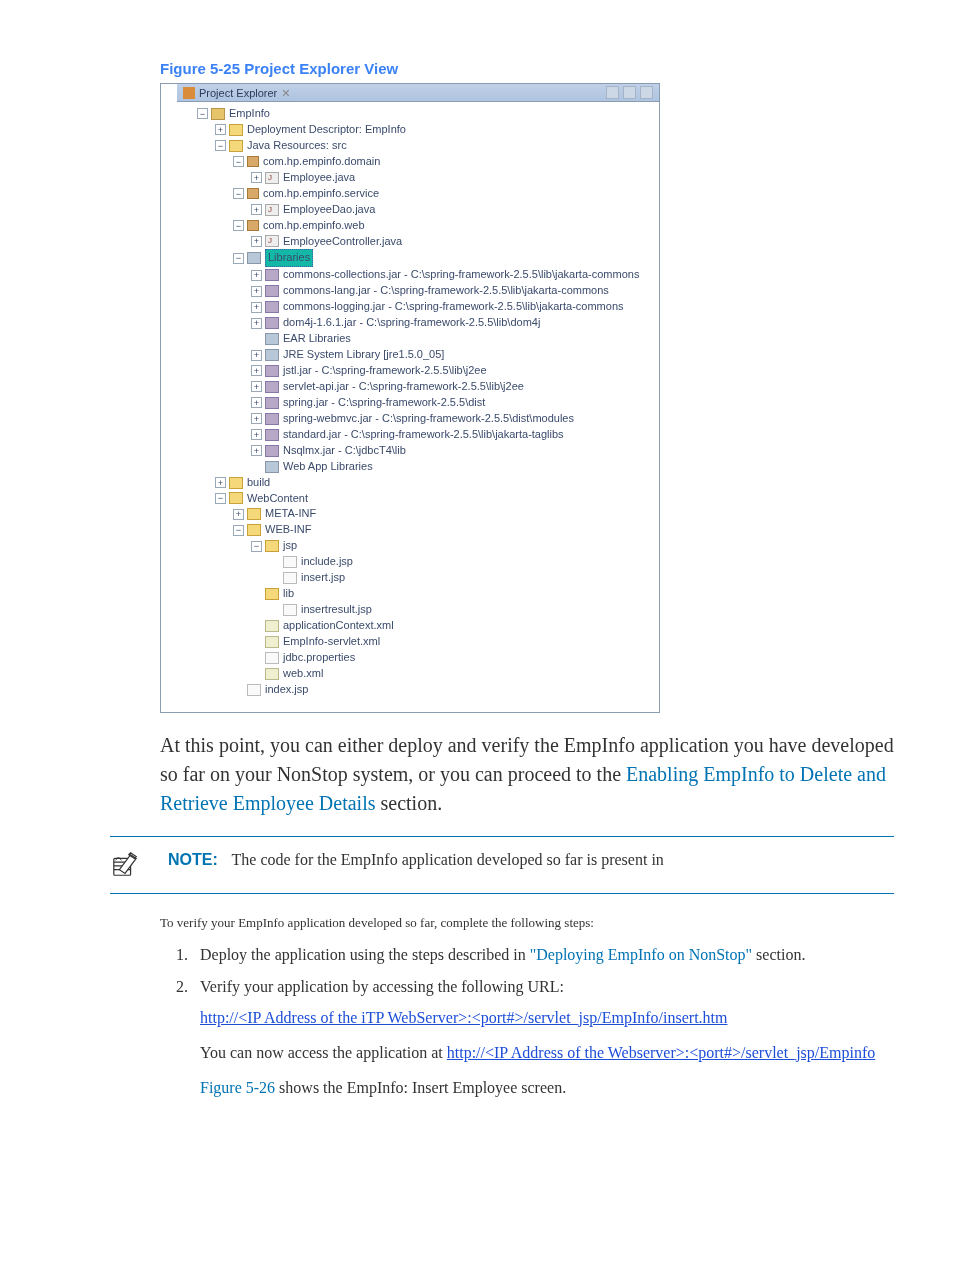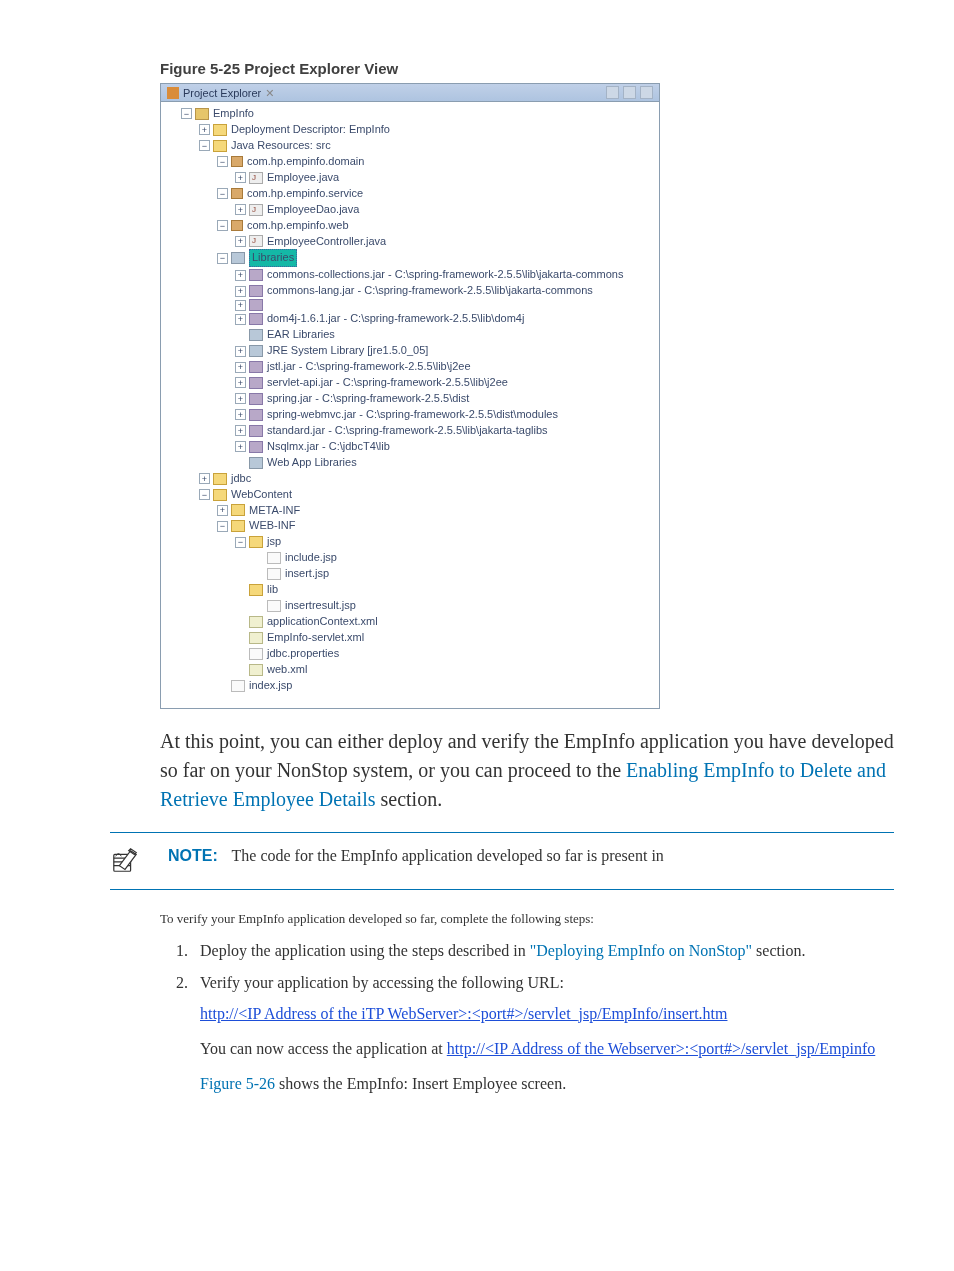--- a/index.html
+++ b/index.html
@@ -5,35 +5,36 @@
     * { margin: 0; padding: 0; box-sizing: border-box; }
     body {
       font-family: Georgia, 'Times New Roman', serif;
       font-size: 15px;
       color: #333;
       padding: 60px 50px 40px 50px;
       width: 954px;
       background: #fff;
     }
     .figure-title {
-      color: #404040;
+      color: #3b82f6;
       font-family: Arial, Helvetica, sans-serif;
       font-weight: bold;
       font-size: 15px;
       margin-bottom: 6px;
       margin-left: 110px;
     }
     .explorer-window {
       margin-left: 110px;
       width: 500px;
       border: 1px solid #8a9db0;
       background: #fff;
       font-family: Tahoma, Arial, sans-serif;
       font-size: 11px;
       color: #3a4a6b;
+      padding-left: 16px;
     }
     .explorer-header {
       background: linear-gradient(to bottom, #c0d0e8 0%, #aec4e0 100%);
       padding: 2px 6px;
       display: flex;
       align-items: center;
       justify-content: space-between;
       border-bottom: 1px solid #8a9db0;
     }
     .explorer-header-left { display: flex; align-items: center; gap: 4px; }
@@ -239,20 +240,21 @@
     <div class="tree-node">
         <span class="ind i4"></span>
         <span class="expander">+</span>
         <span class="node-icon ico-jar"></span>
         <span>commons-lang.jar - C:\spring-framework-2.5.5\lib\jakarta-commons</span>
       </div>
     <div class="tree-node">
         <span class="ind i4"></span>
         <span class="expander">+</span>
         <span class="node-icon ico-jar"></span>
+        <span>commons-logging.jar - C:\spring-framework-2.5.5\lib\jakarta-commons</span>
       </div>
     <div class="tree-node">
         <span class="ind i4"></span>
         <span class="expander">+</span>
         <span class="node-icon ico-jar"></span>
         <span>dom4j-1.6.1.jar - C:\spring-framework-2.5.5\lib\dom4j</span>
       </div>
     <div class="tree-node">
         <span class="ind i4"></span>
         <span class="expander blank"></span>
@@ -304,21 +306,21 @@
     <div class="tree-node">
         <span class="ind i4"></span>
         <span class="expander blank"></span>
         <span class="node-icon ico-lib"></span>
         <span>Web App Libraries</span>
       </div>
     <div class="tree-node">
         <span class="ind i2"></span>
         <span class="expander">+</span>
         <span class="node-icon ico-fold"></span>
-        <span>jdbc</span>
+        <span>build</span>
       </div>
     <div class="tree-node">
         <span class="ind i2"></span>
         <span class="expander">−</span>
         <span class="node-icon ico-fold"></span>
         <span>WebContent</span>
       </div>
     <div class="tree-node">
         <span class="ind i3"></span>
         <span class="expander">+</span>

